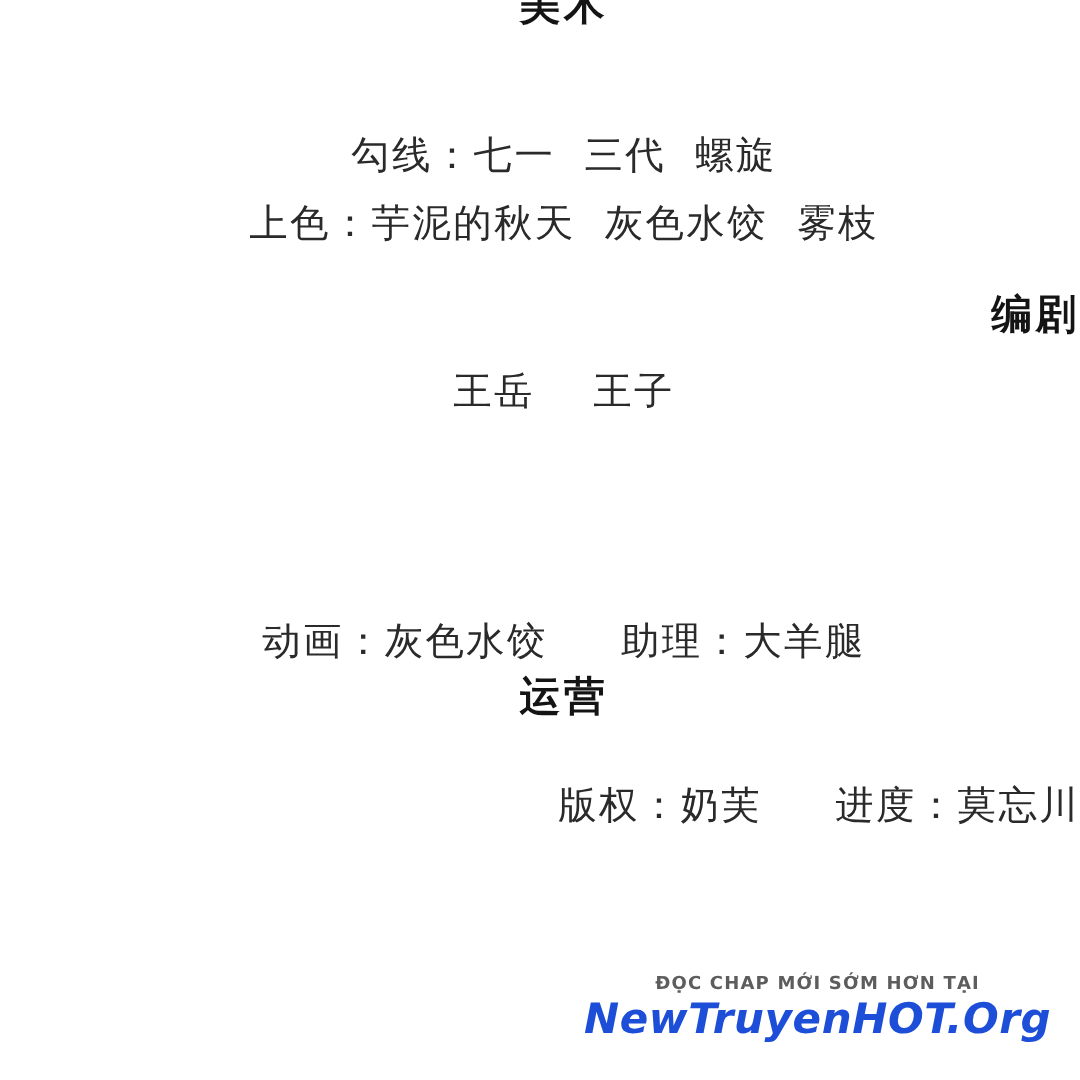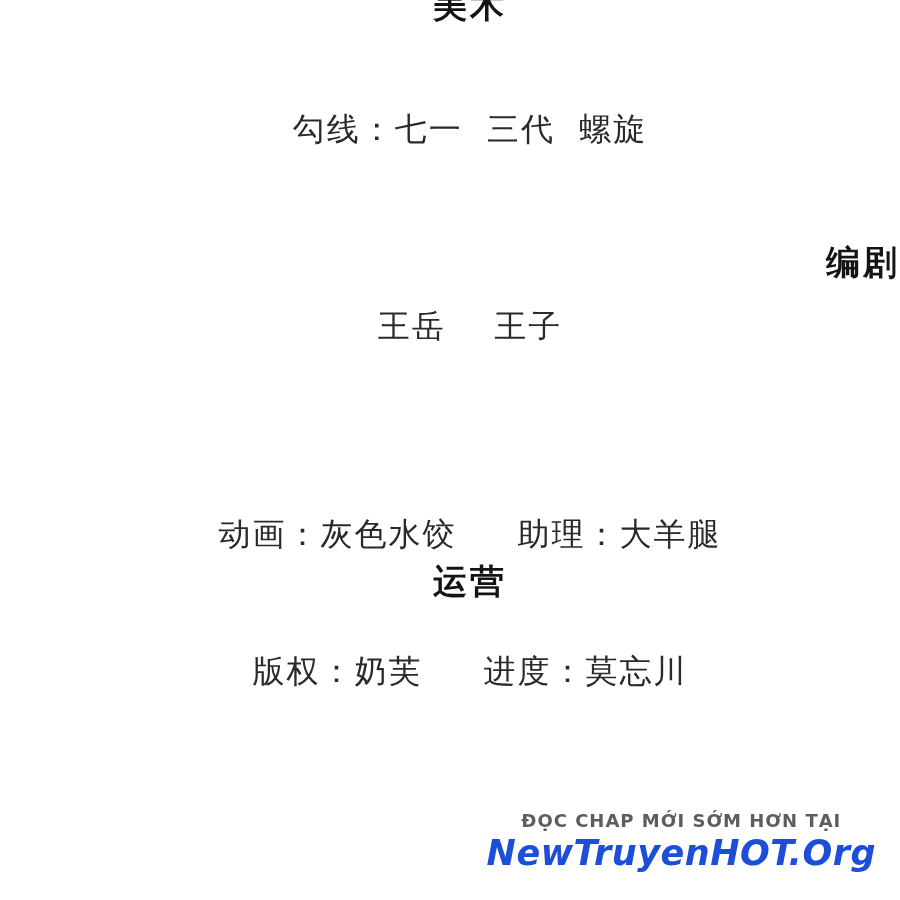--- a/index.html
+++ b/index.html
@@ -52,33 +52,33 @@
   .y-head-art    { top: -12px; }
   .y-line-pencil { top: 55px; }
   .y-line-ink    { top: 113px; }
   .y-line-color  { top: 170px; }
   .y-head-script { top: 245px; text-align: right; }
   .y-line-writer { top: 310px; }
   .y-head-qc     { top: 378px; }
   .y-line-coord  { top: 448px; }
   .y-line-anim   { top: 518px; }
   .y-head-ops    { top: 564px; }
-  .y-line-rights { top: 655px; }
+  .y-line-rights { top: 655px; text-align: right; }
 
   
   .watermark {
     position: absolute;
     right: 24px;
     top: 812px;
     text-align: center;
     line-height: 1;
   }
   .watermark .wm-top {
     font-weight: 700;
-    font-size: 18px;
+    font-size: 15px;
     letter-spacing: 1px;
     color: #5d5d5d;
     white-space: pre;
   }
   .watermark .wm-site {
     margin-top: 6px;
     font-weight: 700;
     font-size: 35px;
     letter-spacing: 0.5px;
     color: #1d4ed8;
@@ -88,20 +88,21 @@
 </style>
 </head>
 <body>
 
 <div class="page">
 
   <div class="credits-layer">
 
     <div class="line heading y-head-art">美术</div>
     <div class="line credit y-line-ink">勾线：七一  三代  螺旋</div>
+    <div class="line credit y-line-color">上色：芋泥的秋天  灰色水饺  雾枝</div>
 
     <div class="line heading y-head-script">编剧</div>
     <div class="line credit y-line-writer">王岳    王子</div>
 
     <div class="line credit y-line-anim">动画：灰色水饺     助理：大羊腿</div>
 
     <div class="line heading y-head-ops">运营</div>
     <div class="line credit y-line-rights">版权：奶芙     进度：莫忘川</div>
 
   </div>

